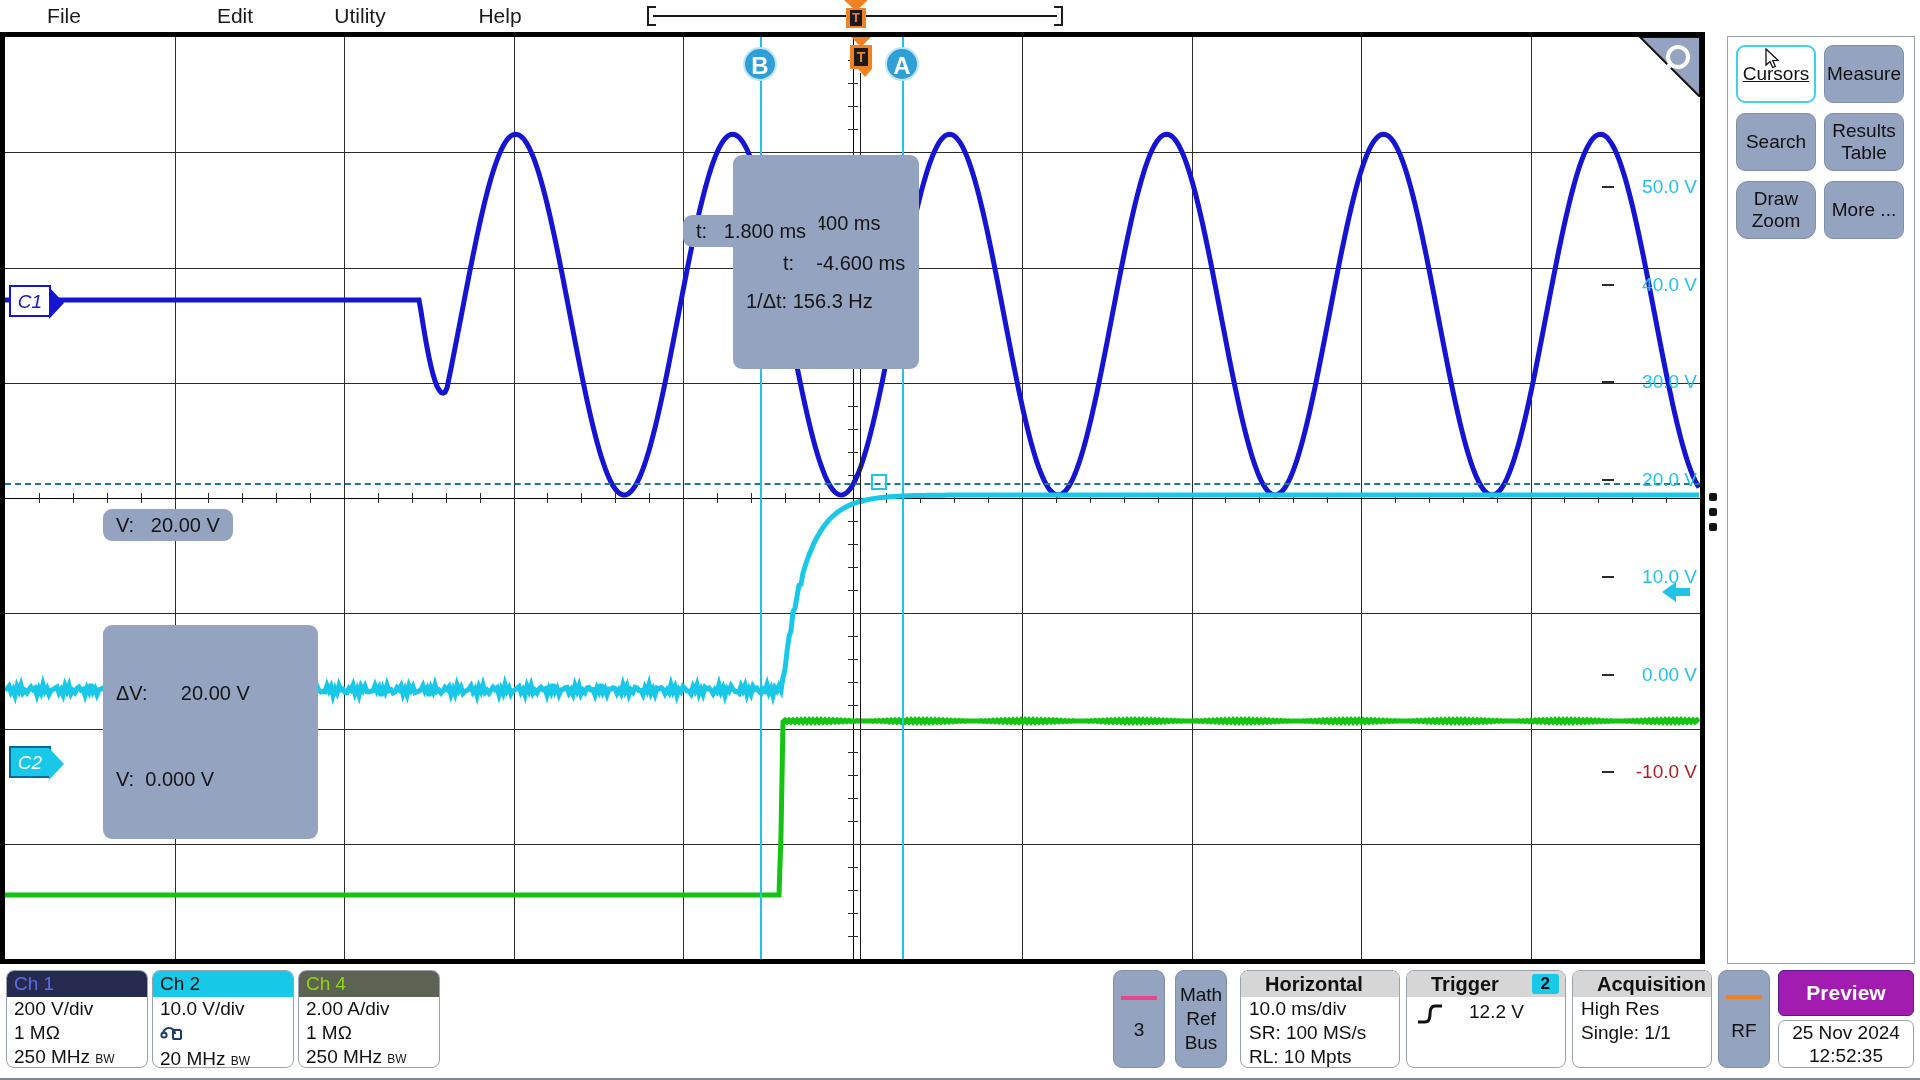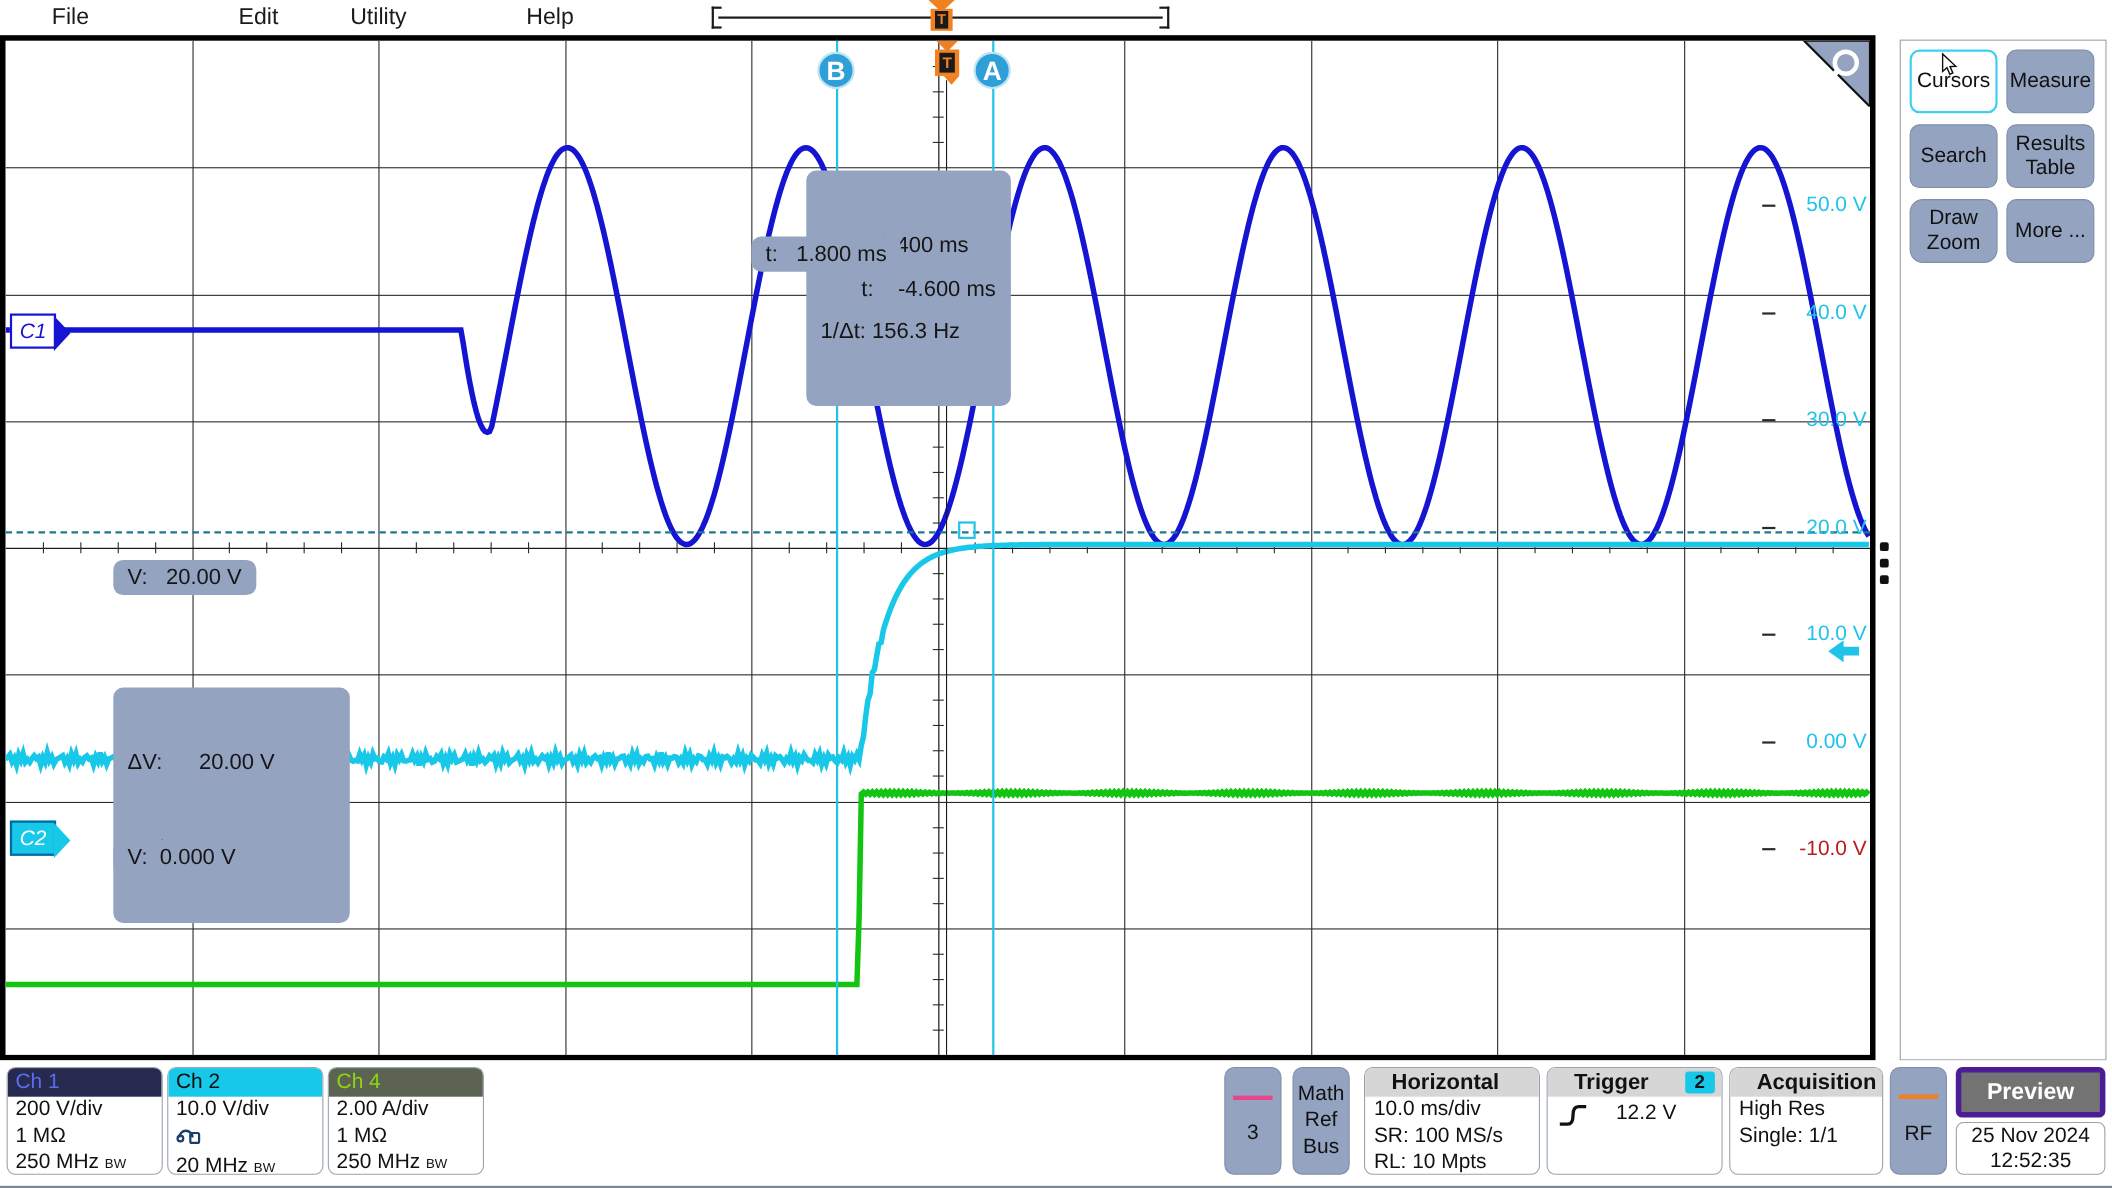--- a/index.html
+++ b/index.html
@@ -13,21 +13,21 @@
   #app { position: relative; width: 1920px; height: 1080px; background:#fff; }
 
   
   #menubar { position:absolute; left:0; top:0; width:1920px; height:32px; background:#fff; }
   .menu-item {
     position:absolute; top:2px; height:28px; line-height:28px;
     font-size:21px; color:#1a1a1a; text-align:center; white-space:nowrap;
   }
   #menu-file { left:34px; width:60px; }
   #menu-edit { left:205px; width:60px; }
-  #menu-utility { left:294px; width:100px; }
+  #menu-utility { left:310px; width:100px; }
   #menu-help { left:470px; width:60px; }
 
   
   #posbar { position:absolute; left:645px; top:2px; width:420px; height:28px; }
   #posbar .rail { position:absolute; left:8px; top:13px; width:404px; height:2px; background:#1a1a1a; }
   #posbar .brk-l, #posbar .brk-r {
     position:absolute; top:4px; width:9px; height:20px; border:2px solid #1a1a1a;
   }
   #posbar .brk-l { left:2px; border-right:none; }
   #posbar .brk-r { right:2px; border-left:none; }
@@ -146,21 +146,21 @@
   #sidebar {
     position:absolute; left:1727px; top:36px; width:188px; height:928px;
     border:1px solid #9aa3ad; background:#fff;
   }
   .side-btn {
     position:absolute; width:80px; height:58px; border-radius:9px;
     background:#93a3c0; border:1px solid #808ea8; color:#111;
     font-size:19px; display:flex; align-items:center; justify-content:center;
     text-align:center; line-height:22px; white-space:pre-line;
   }
-  .side-btn.active { background:#fff; border:2px solid #3fd0ef; }
+  .side-btn.active { background:#fff; border:2px solid #3fd0ef;text-decoration:underline; }
   #sb-cursors { left:8px; top:8px; }
   #sb-measure { left:96px; top:8px; }
   #sb-search  { left:8px; top:76px; }
   #sb-results { left:96px; top:76px; }
   #sb-draw    { left:8px; top:144px;border-radius:12px; }
   #sb-more    { left:96px; top:144px; }
   #mouse-ptr { position:absolute; left:1765px; top:48px; width:16px; height:22px; }
 
   
   #bottombar { position:absolute; left:0; top:964px; width:1920px; height:116px; background:#fff; }
@@ -204,21 +204,21 @@
   #box-trigger .badge {
     background:#18c8e8; color:#111; font-size:17px; font-weight:bold;
     padding:0 9px; border-radius:3px; line-height:20px;
   }
   #box-acq { left:1572px; width:140px; }
   #trig-slope { position:absolute; left:10px; top:32px; width:26px; height:22px; }
   #trig-level { position:absolute; left:62px; top:30px; font-size:19px; color:#111; }
 
   #btn-preview {
     position:absolute; left:1778px; top:6px; width:136px; height:46px;
-    background:#737373; border:5px solid #4c1d95; border-radius:6px;
+    background:#a21caf; border:1px solid #4c1d95; border-radius:6px;
     color:#fff; font-size:21px; font-weight:bold;
     display:flex; align-items:center; justify-content:center;
   }
   #box-datetime {
     position:absolute; left:1778px; top:56px; width:136px; height:48px;
     background:#fff; border:1px solid #9aa3ad; border-radius:7px;
     display:flex; flex-direction:column; align-items:center; justify-content:center;
     font-size:19px; color:#111; line-height:23px;
   }
 </style>

